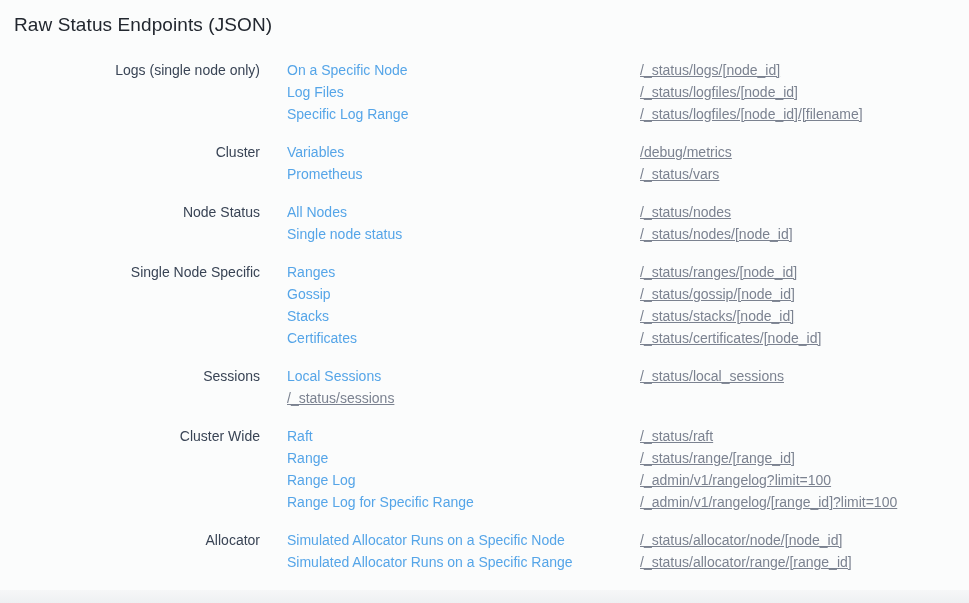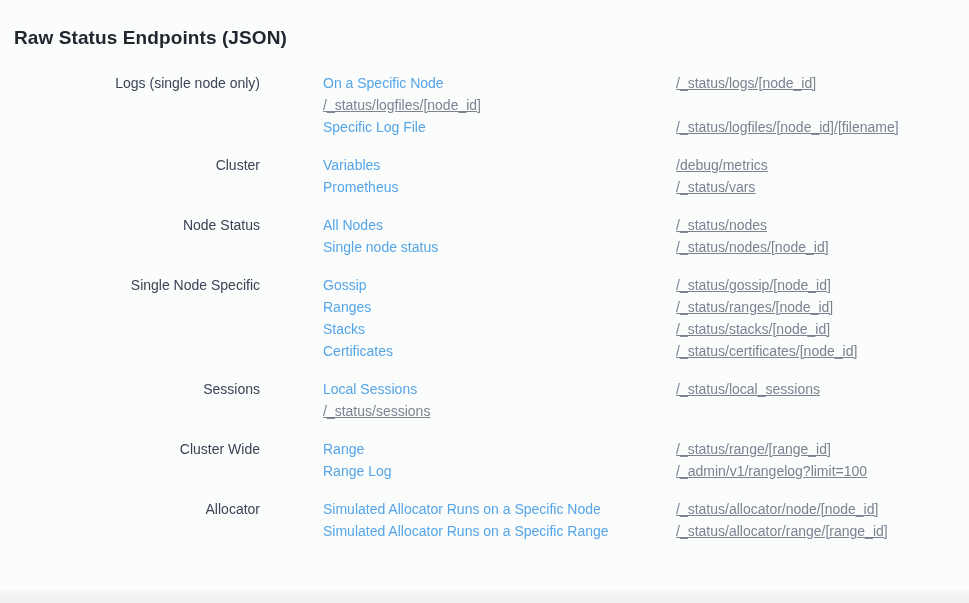--- a/index.html
+++ b/index.html
@@ -15,39 +15,39 @@
   body {
     width: 969px;
     height: 603px;
     position: relative;
     overflow: hidden;
     background: var(--bg);
     font-family: "Liberation Sans", "DejaVu Sans", sans-serif;
   }
   .page { padding: 13px 14px 0 14px; }
   h1 {
-    margin: 13px 0 23px 0;
+    margin: 0 0 23px 0;
     font-size: 19px;
     line-height: 23px;
-    font-weight: 700;
+    font-weight: 400;
     color: var(--title);
     letter-spacing: 0.1px;
   }
   .section { display: flex; margin-bottom: 16px; }
   .category {
     flex: none;
     width: 246px;
     padding-right: 27px;
     text-align: right;
     font-size: 14px;
     line-height: 22px;
     color: var(--category);
   }
   .rows { flex: 1; min-width: 0; }
-  .row { display: flex; height: 22px; line-height: 22px; font-size: 14px; margin-left: 36px; }
+  .row { display: flex; height: 22px; line-height: 22px; font-size: 14px; }
   .link {
     flex: none;
     width: 353px;
     color: var(--link);
     text-decoration: none;
     cursor: pointer;
   }
   .path { color: var(--path); white-space: nowrap; text-decoration: underline; }
   .footer-band {
     position: absolute;
@@ -64,25 +64,26 @@
   <div class="sections" id="sections">
   <div class="section">
     <div class="category">Logs (single node only)</div>
     <div class="rows">
   <div class="row">
     <a class="link" href="#">On a Specific Node</a>
     <span class="path">/_status/logs/[node_id]</span>
   </div>
 
   <div class="row">
+    <a class="link" href="#">Log Files</a>
     <span class="path">/_status/logfiles/[node_id]</span>
   </div>
 
   <div class="row">
-    <a class="link" href="#">Specific Log File</a>
+    <a class="link" href="#">Specific Log Range</a>
     <span class="path">/_status/logfiles/[node_id]/[filename]</span>
   </div>
 </div>
   </div>
 
   <div class="section">
     <div class="category">Cluster</div>
     <div class="rows">
   <div class="row">
     <a class="link" href="#">Variables</a>
@@ -108,27 +109,27 @@
     <a class="link" href="#">Single node status</a>
     <span class="path">/_status/nodes/[node_id]</span>
   </div>
 </div>
   </div>
 
   <div class="section">
     <div class="category">Single Node Specific</div>
     <div class="rows">
   <div class="row">
-    <a class="link" href="#">Gossip</a>
-    <span class="path">/_status/gossip/[node_id]</span>
+    <a class="link" href="#">Ranges</a>
+    <span class="path">/_status/ranges/[node_id]</span>
   </div>
 
   <div class="row">
-    <a class="link" href="#">Ranges</a>
-    <span class="path">/_status/ranges/[node_id]</span>
+    <a class="link" href="#">Gossip</a>
+    <span class="path">/_status/gossip/[node_id]</span>
   </div>
 
   <div class="row">
     <a class="link" href="#">Stacks</a>
     <span class="path">/_status/stacks/[node_id]</span>
   </div>
 
   <div class="row">
     <a class="link" href="#">Certificates</a>
     <span class="path">/_status/certificates/[node_id]</span>
@@ -146,31 +147,39 @@
 
   <div class="row">
     <span class="path">/_status/sessions</span>
   </div>
 </div>
   </div>
 
   <div class="section">
     <div class="category">Cluster Wide</div>
     <div class="rows">
+  <div class="row">
+    <a class="link" href="#">Raft</a>
+    <span class="path">/_status/raft</span>
+  </div>
 
   <div class="row">
     <a class="link" href="#">Range</a>
     <span class="path">/_status/range/[range_id]</span>
   </div>
 
   <div class="row">
     <a class="link" href="#">Range Log</a>
     <span class="path">/_admin/v1/rangelog?limit=100</span>
   </div>
 
+  <div class="row">
+    <a class="link" href="#">Range Log for Specific Range</a>
+    <span class="path">/_admin/v1/rangelog/[range_id]?limit=100</span>
+  </div>
 </div>
   </div>
 
   <div class="section">
     <div class="category">Allocator</div>
     <div class="rows">
   <div class="row">
     <a class="link" href="#">Simulated Allocator Runs on a Specific Node</a>
     <span class="path">/_status/allocator/node/[node_id]</span>
   </div>

